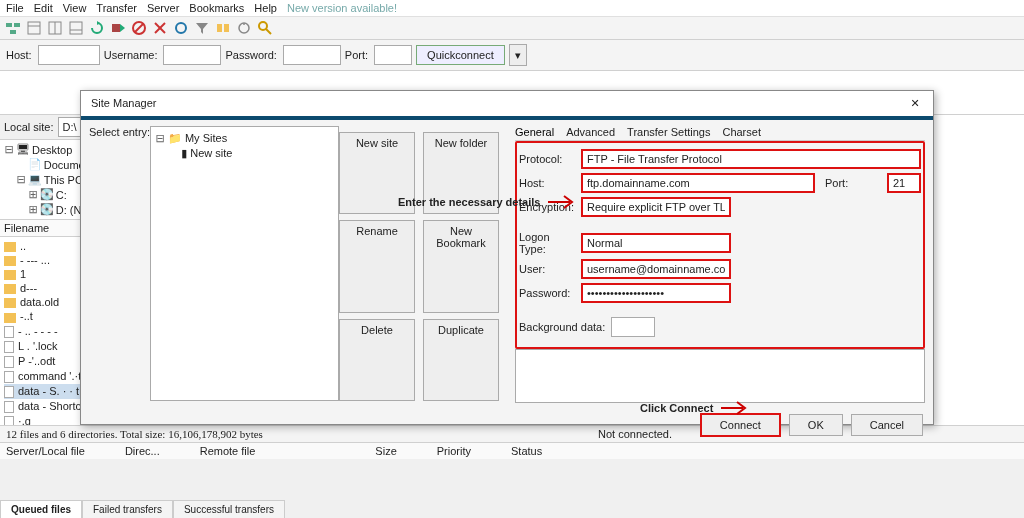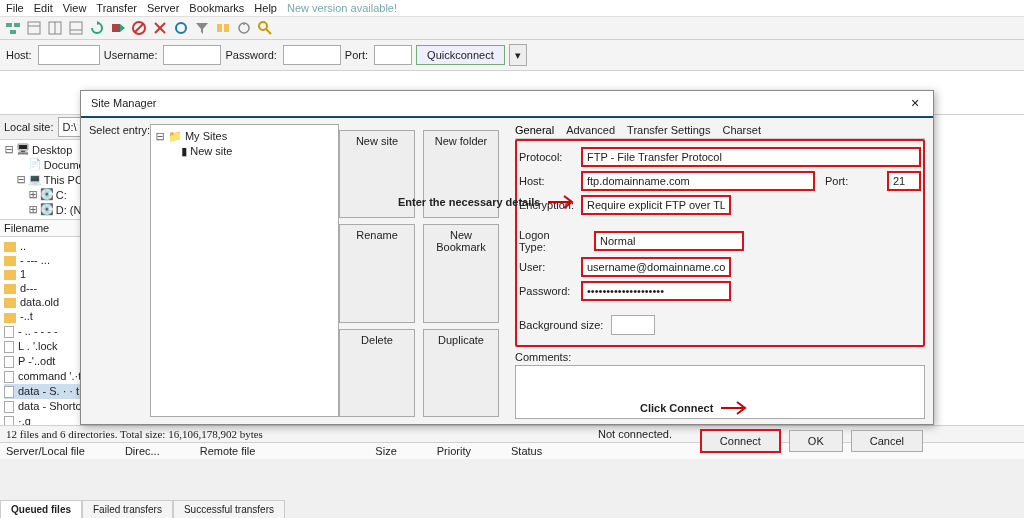--- a/index.html
+++ b/index.html
@@ -32,21 +32,21 @@
   .sel { background: #cde; }
   .status-line { padding: 2px 6px; border-top: 1px solid #d0d0d0; background: #f4f4f4; font-size: 10px; display:flex; }
   .status-line .left-s { width: 592px; font-family: Liberation Serif, serif; }
   .queue-header { display: flex; padding: 2px 6px; gap: 40px; border-top: 1px solid #d0d0d0; background: #fafafa; font-size: 10px; }
   .bottom-tabs { position: absolute; bottom: 0; left: 0; display: flex; background: #fff; }
   .bottom-tabs span { border: 1px solid #ccc; border-bottom: none; padding: 3px 10px; font-size: 10px; background: #f4f4f4; }
   .bottom-tabs span.active { background: #fff; font-weight: bold; }
 
   
   .dialog { position: absolute; left: 80px; top: 90px; width: 854px; height: 335px; background: #f4f4f4; border: 1px solid #888; box-shadow: 2px 2px 8px rgba(0,0,0,.3); display: flex; flex-direction: column; }
-  .dlg-title { padding: 6px 10px; display: flex; justify-content: space-between; background: #fff; border-bottom: 2px solid #0c4a6e; }
+  .dlg-title { padding: 6px 10px; display: flex; justify-content: space-between; background: #fff; border-bottom: 4px solid #0c4a6e; }
   .dlg-close { width: 16px; text-align: center; cursor: pointer; }
   .dlg-body { flex: 1; display: flex; }
   .dlg-left { width: 426px; padding: 6px 8px; display: flex; flex-direction: row; }
   .sel-label { margin-bottom: 2px; }
   .site-tree { flex: 1; background: #fff; border: 1px solid #aaa; padding: 4px; }
   .site-tree .srow { padding: 1px 0; }
   .btn-grid { display: grid; grid-template-columns: 76px 76px; gap: 6px 8px; margin-top: 6px; justify-content: center; }
   .dlg-btn { border: 1px solid #aaa; background: #eee; padding: 4px 0; text-align: center; cursor: pointer; }
   .dlg-right { flex: 1; padding: 4px 8px; display: flex; flex-direction: column; }
   .tabs { display: flex; gap: 12px; border-bottom: 1px solid #ccc; padding: 2px 0; }
@@ -277,40 +277,39 @@
           <input class="finp red-box" style="width: 34px;" value="21">
         </div>
         <div class="frow">
           <label>Encryption:</label>
           <input class="fsel red-box" style="width: 150px;" value="Require explicit FTP over TLS">
           <span style="flex:1"></span>
         </div>
         <div class="spacer"></div>
         <div class="frow">
           <label>Logon Type:</label>
-          <input class="fsel red-box" style="width: 150px; margin-left: 13px;" value="Normal">
+          <input class="fsel red-box" style="width: 150px;" value="Normal">
           <span style="flex:1"></span>
         </div>
         <div class="frow">
           <label>User:</label>
           <input class="finp red-box" style="width: 150px;" value="username@domainname.com">
           <span style="flex:1"></span>
         </div>
         <div class="frow">
           <label>Password:</label>
           <input class="finp red-box" style="width: 150px;" value="••••••••••••••••••••">
           <span style="flex:1"></span>
         </div>
         <div class="spacer"></div>
         <div class="frow">
-          <label class="wide">Background size:</label>
+          <label class="wide">Background data:</label>
           <select class="fsel" style="width:44px"><option>None</option></select>
         </div>
       </div>
-      <div class="comments-lbl">Comments:</div>
       <div class="comments"></div>
     </div>
   </div>
   <div class="dlg-footer">
     <button class="foot-btn connect-btn">Connect</button>
     <button class="foot-btn">OK</button>
     <button class="foot-btn">Cancel</button>
   </div>
 </div>
 

